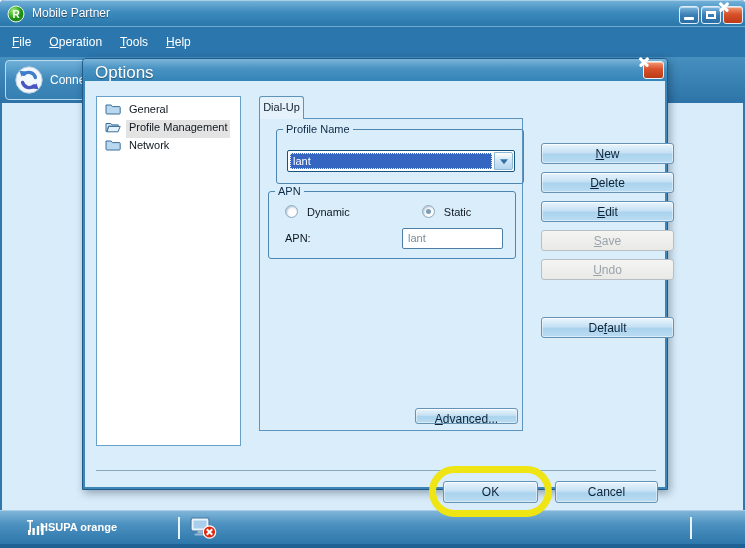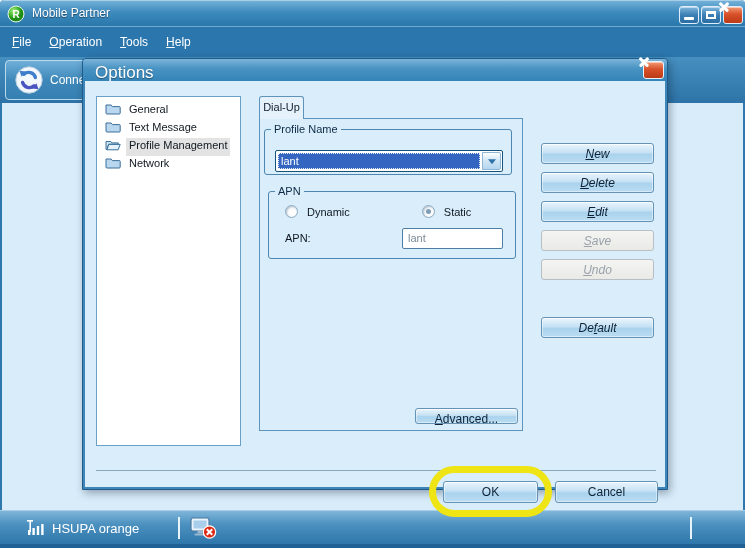--- a/index.html
+++ b/index.html
@@ -39,21 +39,21 @@
   .connect-btn .lbl { color:#fff; font-size:12px; margin-left:6px; white-space:nowrap; }
   .connect-icn { margin-left:8px; width:30px; height:30px; display:block; }
 
   
   .client { position:absolute; left:2px; top:103px; width:741px; height:407px; background:#d8ecfa; }
 
   
   .statusbar { position:absolute; left:0; top:510px; width:745px; height:34px;
     background:linear-gradient(#7fb5d9, #4c91c0 40%, #2e77ab); border-top:1px solid #a9cee6; }
   .signal { position:absolute; left:26px; top:7px; }
-  .net-text { position:absolute; left:52px; top:10px; color:#fff; font-size:13px; }
+  .net-text { position:absolute; left:40px; top:10px; color:#fff; font-size:11px;font-weight:bold; }
   .vsep { position:absolute; top:6px; width:1.5px; height:22px; background:#e9f3fa; }
   .sep1 { left:178px; } .sep2 { left:690px; }
   .conn-status { position:absolute; left:190px; top:5px; }
   .bottom-strip { position:absolute; left:0; top:544px; width:745px; height:4px; background:#1f6195; }
 
   
   .dialog { position:absolute; left:82px; top:58px; width:586px; height:432px;
     background:#3e85b8; border:1px solid #1f5c8c; border-radius:4px 4px 0 0;
     box-shadow:2px 3px 8px rgba(0,20,40,.35); }
   .dlg-title { position:absolute; left:0; top:0; width:100%; height:22px;
@@ -71,21 +71,21 @@
   .tree-item.selected .tlabel { background:#e3e3e3; }
 
   
   .tab { position:absolute; left:174px; top:15px; width:45px; height:23px; background:#e6f2fb;
     border:1px solid #5e93bb; border-bottom:none; border-radius:3px 3px 0 0;
     font-size:11px; color:#10202e; text-align:center; line-height:21px; z-index:2; }
   .tab-panel { position:absolute; left:174px; top:37px; width:264px; height:313px; border:1px solid #5e93bb; background:#d9edfb; }
 
   .group { position:absolute; border:1px solid #4e86b0; border-radius:3px; }
   .legend { position:absolute; top:-7px; left:6px; background:#d9edfb; padding:0 3px; font-size:11px; color:#0d2b45; }
-  .g-profile { left:4px; top:10px; width:248px; height:46px; }
+  .g-profile { left:16px; top:10px; width:248px; height:55px; }
   .g-apn     { left:8px; top:72px; width:248px; height:68px; }
   .g-auth    { left:8px; top:147px; width:248px; height:102px; }
 
   
   .combo { position:absolute; left:10px; top:20px; width:228px; height:22px; background:#fff; border:1px solid #16547c; border-radius:2px; }
   .combo-sel { position:absolute; left:2px; top:2px; right:22px; bottom:2px; background:#3465c0;
     color:#fff; font-size:11px; line-height:16px; padding-left:3px; outline:1px dotted #e8eef8; outline-offset:-1px; }
   .combo-btn { position:absolute; right:1px; top:1px; width:19px; bottom:1px;
     background:linear-gradient(#feffff, #cfe5f5 50%, #b4d6ef); border:1px solid #8fb6d4; border-radius:0 2px 2px 0; }
   .combo-arrow { position:absolute; left:50%; top:50%; transform:translate(-50%,-35%);
@@ -101,21 +101,21 @@
   .fld-label { position:absolute; left:16px; font-size:11px; color:#101820; }
   .fld-input { position:absolute; left:133px; width:101px; height:21px; background:#fff; border:1px solid #4d7ea6; border-radius:2px;
     font-size:11px; line-height:19px; padding-left:5px; color:#7c8c9a; }
 
   
   .btn { position:absolute; border:1px solid #6593b5; border-radius:3px; text-align:center;
     background:linear-gradient(#eaf5fc, #c6e1f4 45%, #abd3ee 55%, #badcf2);
     box-shadow:inset 0 1px 0 #f8fcfe, inset 0 0 0 1px rgba(255,255,255,.45);
     font-size:12px; color:#0d2236; }
   .btn.disabled { background:linear-gradient(#f4f4f2,#e9e9e6); border-color:#b7bfc5; color:#9aa3ab; box-shadow:none; }
-  .side-btn { left:456px; width:113px; height:21px; line-height:20px;font-style:italic; }
+  .side-btn { left:456px; width:133px; height:21px; line-height:20px; }
   .b-new{top:62px;} .b-delete{top:91px;} .b-edit{top:120px;} .b-save{top:149px;} .b-undo{top:178px;} .b-default{top:236px;}
   .adv-btn { left:155px; top:289px; width:103px; height:16px; line-height:21px; }
   .ok-btn { left:358px; top:400px; width:95px; height:22px; line-height:21px; }
   .cancel-btn { left:470px; top:400px; width:103px; height:22px; line-height:21px; }
   .hsep { position:absolute; left:11px; top:389px; width:560px; height:1px; background:#8aa8be; }
 
   
   .hl-ring { position:absolute; left:344px; top:385px; width:123px; height:51px;
     border:7px solid #efe414; border-radius:26px; z-index:5; pointer-events:none; }
 </style>
@@ -203,26 +203,20 @@
       <div class="dlg-close"><span class="xmark"></span></div>
     </div>
     <div class="dlg-body">
 
       <div class="tree">
         <div class="tree-item">
           <svg class="fico" viewBox="0 0 16 13">
               <path d="M1 3 h5.2 l1.2 1.6 H14.4 a.8.8 0 0 1 .8.8 V11 a1 1 0 0 1 -1 1 H2 a1 1 0 0 1 -1 -1 Z" fill="#b9d7ee" stroke="#3c6f99"></path>
             </svg>
           <span class="tlabel">General</span>
-        </div>
-        <div class="tree-item">
-          <svg class="fico" viewBox="0 0 16 13">
-              <path d="M1 3 h5.2 l1.2 1.6 H14.4 a.8.8 0 0 1 .8.8 V11 a1 1 0 0 1 -1 1 H2 a1 1 0 0 1 -1 -1 Z" fill="#b9d7ee" stroke="#3c6f99"></path>
-            </svg>
-          <span class="tlabel">Text Message</span>
         </div>
         <div class="tree-item selected">
           <svg class="fico" viewBox="0 0 16 13">
               <path d="M1 3.5 h4.8 l1.1 1.4 h6.3 v1.3 H3.6 L1.8 11.5 H1 Z" fill="#cfe6f6" stroke="#3c6f99"></path>
               <path d="M3.8 6.4 h11.4 l-2.1 5.4 H1.9 Z" fill="#e2f1fb" stroke="#3c6f99"></path>
             </svg>
           <span class="tlabel">Profile Management</span>
         </div>
         <div class="tree-item">
           <svg class="fico" viewBox="0 0 16 13">

